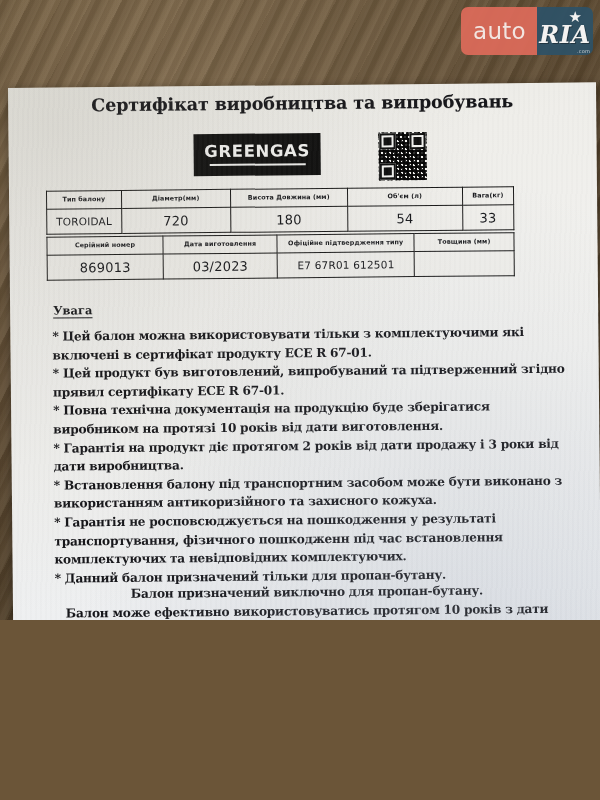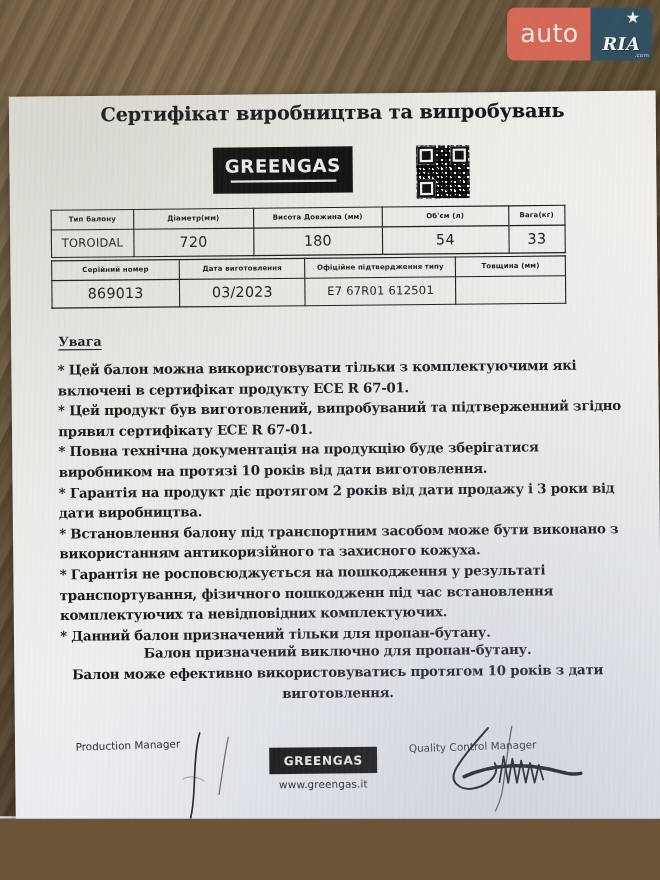--- a/index.html
+++ b/index.html
@@ -10,21 +10,21 @@
     width: 600px;
     height: 800px;
     overflow: hidden;
     font-family: "Liberation Serif", serif;
     background: #6b5538;
   }
 
   #stage {
     position: relative;
     width: 600px;
-    height: 744px;
+    height: 620px;
     overflow: hidden;
   }
 
   
   .wood {
     position: absolute;
     inset: 0;
     background:
       repeating-linear-gradient(115deg,
         rgba(255,255,255,0.045) 0px,
@@ -87,21 +87,21 @@
     width: 56px;
     display: flex;
     align-items: flex-end;
     justify-content: center;
     overflow: hidden;
   }
   .wm-ria-text {
     color: #ffffff;
     font-family: "DejaVu Serif", serif;
     font-weight: bold;
-    font-size: 16px;
+    font-size: 24px;
     font-style: italic;
     letter-spacing: 0.5px;
     margin-bottom: 6px;
     text-shadow: 1px 1px 0 rgba(0,0,0,0.35);
   }
   .wm-star {
     position: absolute;
     top: 3px;
     right: 11px;
     color: #ffffff;

